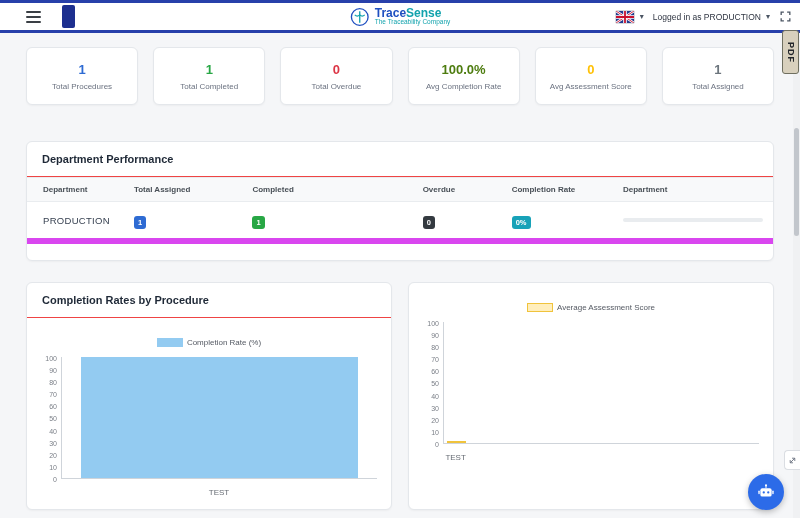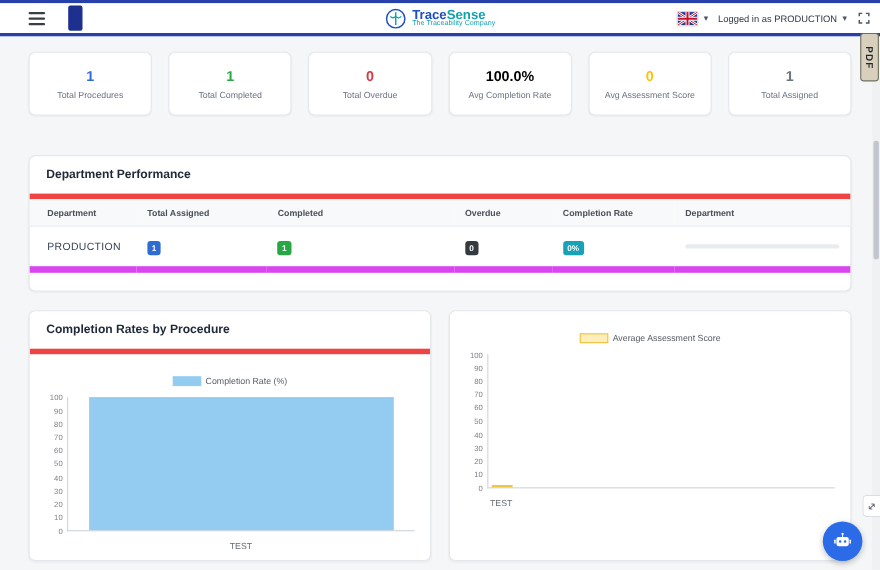--- a/index.html
+++ b/index.html
@@ -54,21 +54,21 @@
   .stat-card {
     flex:1; height:58px; background:#fff; border:1px solid #e4e7eb; border-radius:6px;
     display:flex; flex-direction:column; align-items:center; justify-content:center; gap:5px;
     box-shadow:0 1px 2px rgba(0,0,0,.04);
   }
   .stat-value { font-size:13px; font-weight:bold; }
   .stat-label { font-size:8px; color:#6b7280; }
   
   .card { background:#fff; border:1px solid #e4e7eb; border-radius:6px; box-shadow:0 1px 2px rgba(0,0,0,.04); }
   .dept-card { position:absolute; top:141px; left:26px; right:26px; }
-  .card-title { font-size:11px; font-weight:bold; color:#1f2937; padding:11px 15px; border-bottom:5px solid #ef4444; }
+  .card-title { font-size:11px; font-weight:bold; color:#1f2937; padding:11px 15px; border-bottom:1px solid #ef4444; }
   table { width:100%; border-collapse:collapse; }
   th {
     background:#f8f9fa; font-size:8px; font-weight:bold; color:#495057; text-align:left;
     padding:7px 10px; border-top:1px solid #e9ecef; border-bottom:1px solid #e9ecef;
   }
   td { padding:9px 10px; border-bottom:6px solid #d946ef; vertical-align:middle; }
   th:first-child, td:first-child { padding-left:16px; }
   .dept-name { font-size:9.5px; color:#374151; letter-spacing:.3px; }
   .badge {
     display:inline-block; min-width:9px; text-align:center;
@@ -151,21 +151,21 @@
   </div>
   <div class="stat-card">
     <div class="stat-value" style="color: rgb(40, 167, 69);">1</div>
     <div class="stat-label">Total Completed</div>
   </div>
   <div class="stat-card">
     <div class="stat-value" style="color: rgb(220, 53, 69);">0</div>
     <div class="stat-label">Total Overdue</div>
   </div>
   <div class="stat-card">
-    <div class="stat-value" style="color: #000000; text-align: right;">100.0%</div>
+    <div class="stat-value" style="color: #4d7c0f; text-align: right;">100.0%</div>
     <div class="stat-label">Avg Completion Rate</div>
   </div>
   <div class="stat-card">
     <div class="stat-value" style="color: rgb(255, 193, 7);">0</div>
     <div class="stat-label">Avg Assessment Score</div>
   </div>
   <div class="stat-card">
     <div class="stat-value" style="color: rgb(108, 117, 125);">1</div>
     <div class="stat-label">Total Assigned</div>
   </div>

